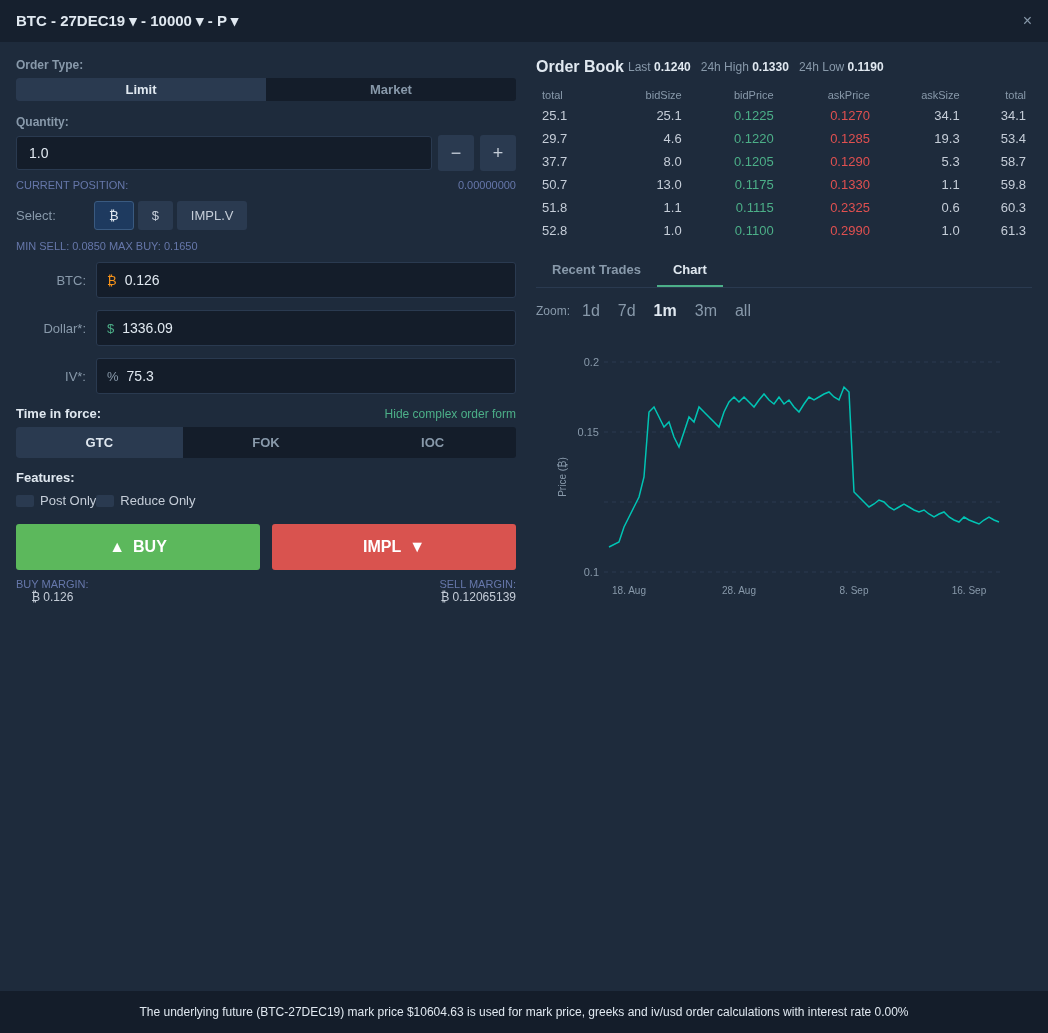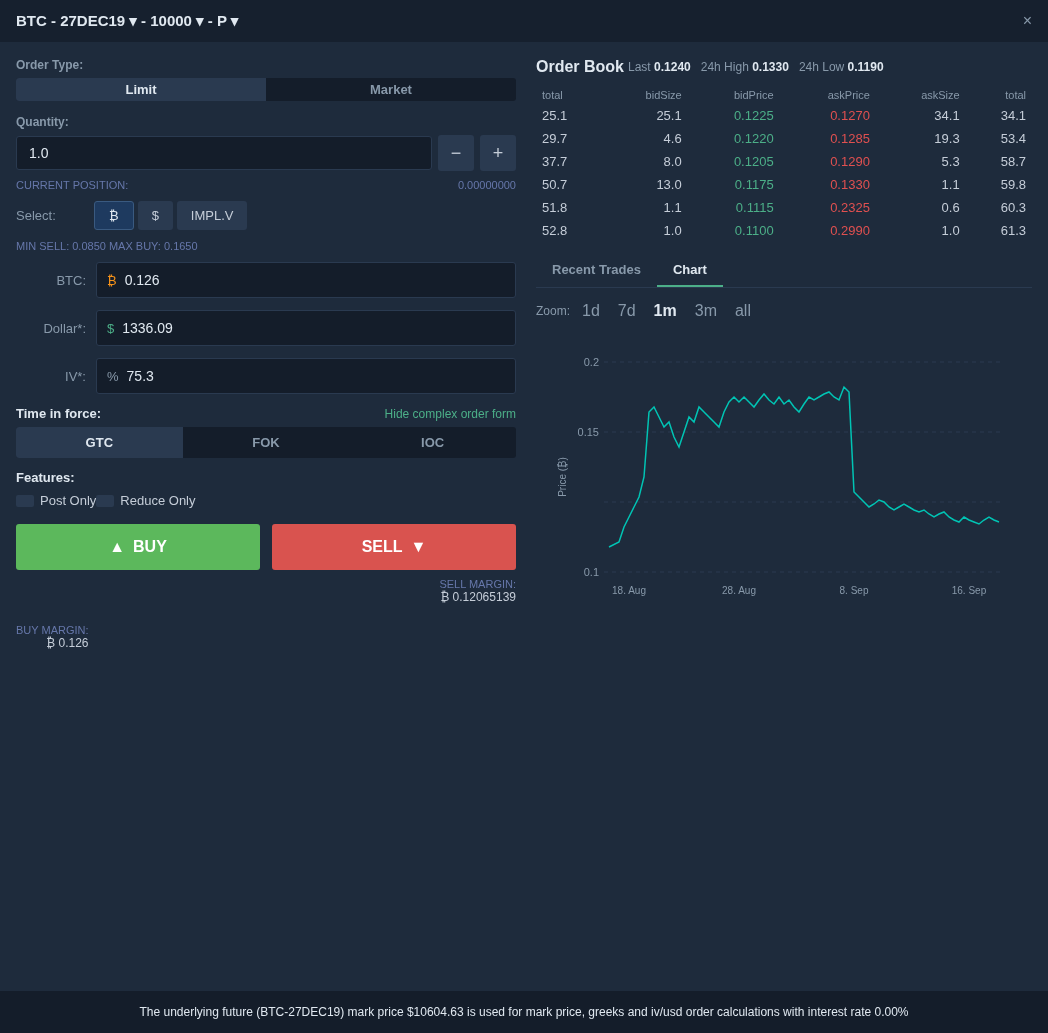--- a/index.html
+++ b/index.html
@@ -381,21 +381,21 @@
       padding: 14px 20px;
       text-align: center;
       color: #8899aa;
       font-size: 12px;
       position: absolute;
       bottom: 0;
       left: 0;
       right: 0;
     }
     .footer-note span { color: #e0e8f0; }
-    .margin-left { text-align: right; margin-top: 46px; }
+    .margin-left { text-align: center; }
     .margin-right { text-align: right; }
   </style>
 </head>
 <body>
 
 <div class="main-container">
 
   <div class="title-bar">
     <span class="title-text">BTC - 27DEC19 ▾ - 10000 ▾ - P ▾</span>
     <span class="close-btn">×</span>
@@ -487,21 +487,21 @@
           </div>
         </div>
       </div>
 
       <div class="buy-sell-row">
         <button class="buy-btn">
           <span>▲</span>
           <span>BUY</span>
         </button>
         <button class="sell-btn">
-          <span>SELL</span>
+          <span>IMPL</span>
           <span>▼</span>
         </button>
       </div>
 
       <div class="margin-row">
         <div class="margin-left">
           <div>BUY MARGIN:</div>
           <div class="margin-val">₿ 0.126</div>
         </div>
         <div class="margin-right">

